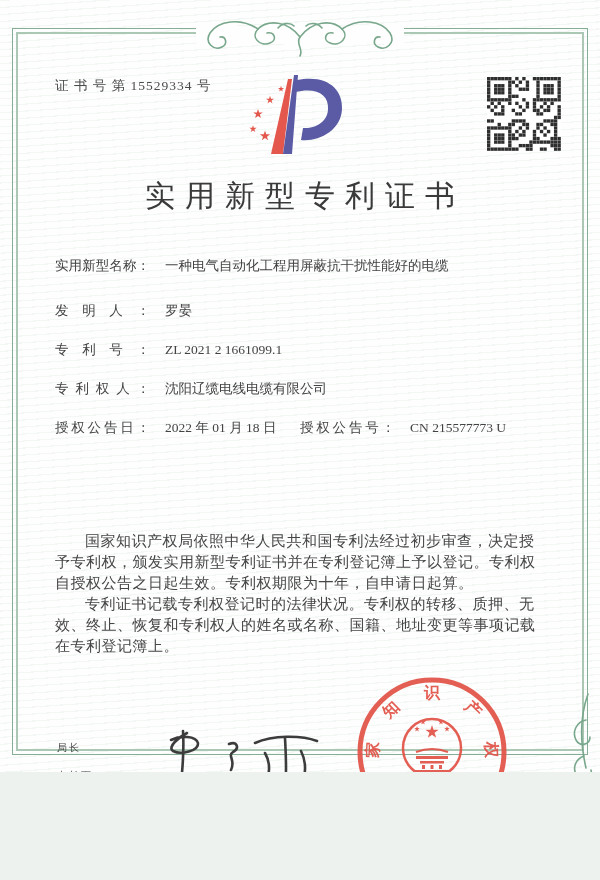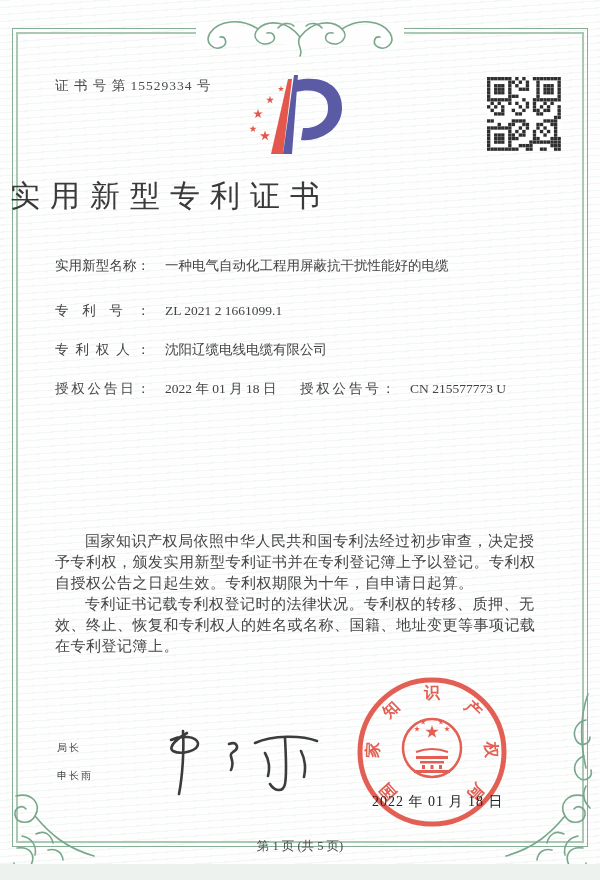--- a/index.html
+++ b/index.html
@@ -1,35 +1,35 @@
 <!DOCTYPE html>
 <html><head>
 <meta charset="utf-8">
 <style>
   * { margin:0; padding:0; box-sizing:border-box; }
   html,body { width:600px; height:880px; }
   body { font-family:"Liberation Serif","DejaVu Serif",serif; background:#eef2ee; }
   .page {
-    position:relative; width:600px; height:864px; overflow:hidden;
+    position:relative; width:600px; height:772px; overflow:hidden;
     background:
       repeating-linear-gradient(176deg, rgba(150,190,165,.10) 0 1.2px, rgba(255,255,255,0) 1.2px 7px),
       #fdfefd;
     color:#3f3f3f;
   }
   
   .frame-outer { position:absolute; left:12px; right:12px; top:28px; bottom:17px; border:1px solid #86ad95; }
   .frame-inner { position:absolute; left:16px; right:16px; top:32px; bottom:21px; border:2px solid #aac8b4; }
   svg { display:block; }
   .orn { position:absolute; }
   .orn path, .orn circle { stroke:#79a78c; fill:none; stroke-width:1.6; stroke-linecap:round; }
   .cert-no { position:absolute; left:55px; top:77px; font-size:13.5px; letter-spacing:1px; color:#4a4a4a; }
   .logo { position:absolute; left:233px; top:72px; }
   .qr { position:absolute; left:487px; top:77px; }
   #qr-grid rect { fill:#2e2e2e; }
-  .title { position:absolute; left:0; top:176px; width:100%; 
+  .title { position:absolute; left:0; top:176px; width:100%; text-align:center;
            font-size:30px; letter-spacing:10px; text-indent:10px; color:#3a3a3a; font-weight:500; }
   .fields { position:absolute; left:55px; top:256px; width:494px; font-size:13.5px; color:#434343; }
   .frow { position:relative; line-height:19px; margin-bottom:20px; }
   .frow.first { margin-bottom:26px; }
   .flabel { display:inline-block; width:95px; text-align:justify; text-align-last:justify; vertical-align:top; }
   .fvalue { display:inline-block; margin-left:15px; vertical-align:top; }
   .fgroup2 { position:absolute; left:245px; top:0; white-space:nowrap; }
   .paras { position:absolute; left:55px; top:531px; width:494px; font-size:15px; line-height:21px; color:#454545; }
   .paras p { text-indent:2em; letter-spacing:.5px; }
   .sig-block { position:absolute; left:57px; top:741px; font-size:10px; color:#3d3d3d; }
@@ -331,20 +331,23 @@
       </g>
   </svg>
 
   <div class="title">实用新型专利证书</div>
 
   <div class="fields">
     <div class="frow first">
       <span class="flabel">实用新型名称：</span><span class="fvalue">一种电气自动化工程用屏蔽抗干扰性能好的电缆</span>
     </div>
     <div class="frow">
+      <span class="flabel">发明人：</span><span class="fvalue">罗晏</span>
+    </div>
+    <div class="frow">
       <span class="flabel">专利号：</span><span class="fvalue">ZL 2021 2 1661099.1</span>
     </div>
     <div class="frow">
       <span class="flabel">专利权人：</span><span class="fvalue">沈阳辽缆电线电缆有限公司</span>
     </div>
     <div class="frow">
       <span class="flabel">授权公告日：</span><span class="fvalue">2022 年 01 月 18 日</span>
       <span class="fgroup2">
         <span class="flabel">授权公告号：</span><span class="fvalue">CN 215577773 U</span>
       </span>

